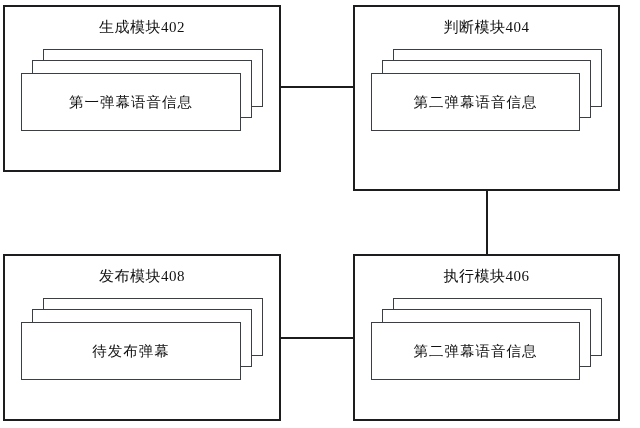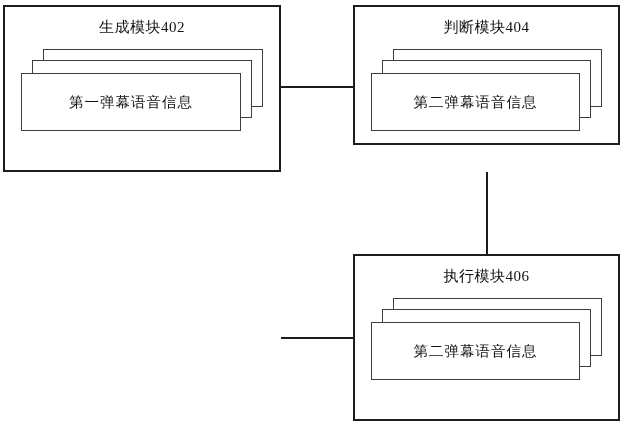--- a/index.html
+++ b/index.html
@@ -110,31 +110,41 @@
     <div class="module-title">生成模块402</div>
     <div class="stack">
       <div class="layer back"></div>
       <div class="layer mid"></div>
       <div class="layer front">
         <span class="layer-label">第一弹幕语音信息</span>
       </div>
     </div>
   </div>
 
-  <div class="module" style="left:353px; top:5px; width:267px; height:140px;">
+  <div class="module" style="left:353px; top:5px; width:267px; height:186px;">
     <div class="module-title">判断模块404</div>
     <div class="stack">
       <div class="layer back"></div>
       <div class="layer mid"></div>
       <div class="layer front">
         <span class="layer-label">第二弹幕语音信息</span>
       </div>
     </div>
   </div>
 
+  <div class="module" style="left:3px; top:254px; width:278px; height:167px;">
+    <div class="module-title">发布模块408</div>
+    <div class="stack">
+      <div class="layer back"></div>
+      <div class="layer mid"></div>
+      <div class="layer front">
+        <span class="layer-label">待发布弹幕</span>
+      </div>
+    </div>
+  </div>
 
   <div class="module" style="left:353px; top:254px; width:267px; height:167px;padding-left:32px;">
     <div class="module-title">执行模块406</div>
     <div class="stack">
       <div class="layer back"></div>
       <div class="layer mid"></div>
       <div class="layer front">
         <span class="layer-label">第二弹幕语音信息</span>
       </div>
     </div>

